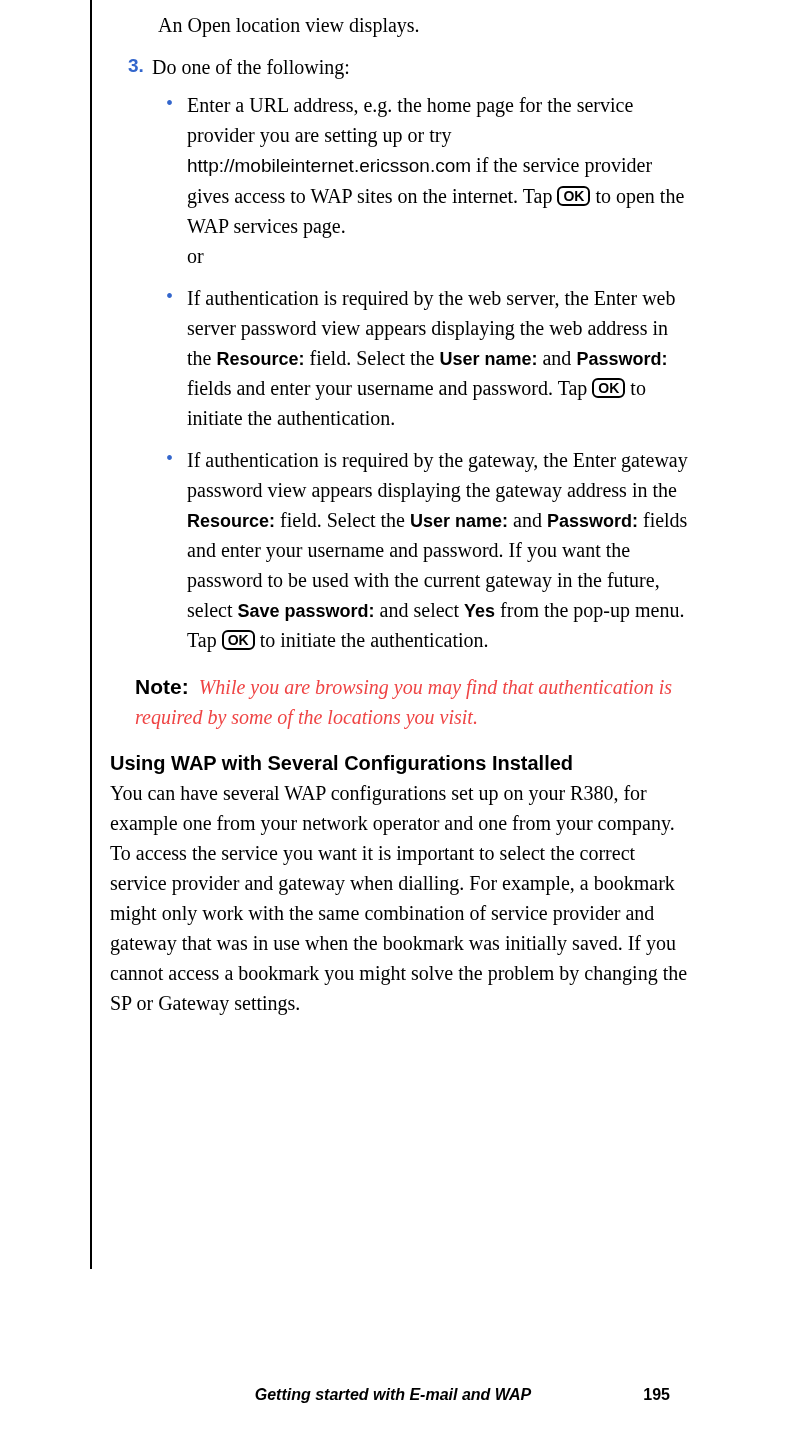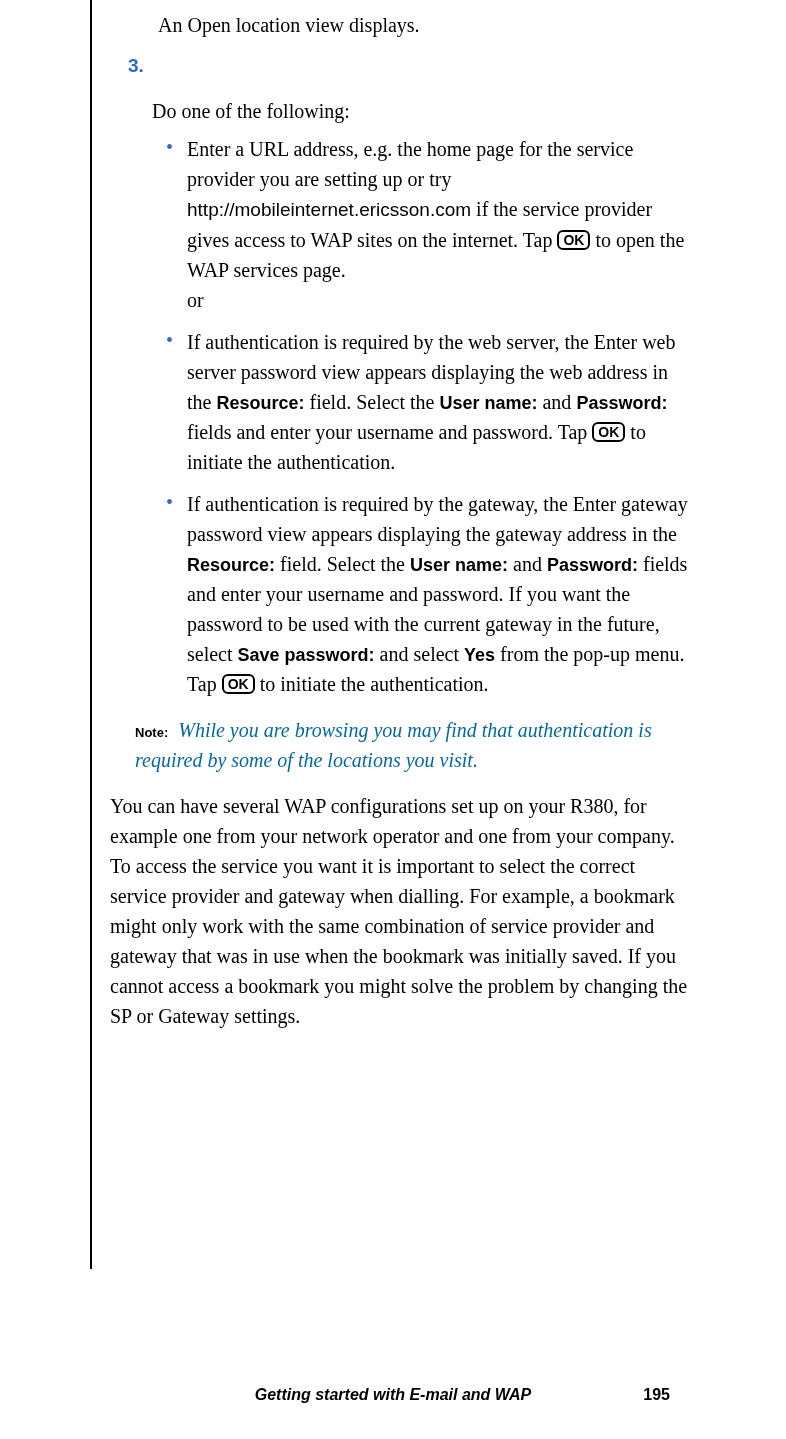--- a/index.html
+++ b/index.html
@@ -48,21 +48,20 @@
       display: inline-block;
       width: 24px;
     }
     .step-row {
       display: flex;
       margin-left: 18px;
       margin-bottom: 8px;
     }
     .step-text {
       flex: 1;
-      margin-top: 44px;
     }
     .bullet-list {
       margin-left: 56px;
     }
     .bullet-item {
       display: flex;
       margin-bottom: 12px;
     }
     .bullet-marker {
       color: #3366cc;
@@ -99,24 +98,24 @@
       text-align: center;
     }
     .note-block {
       margin-left: 25px;
       margin-top: 16px;
       margin-bottom: 16px;
     }
     .note-label {
       font-family: Arial, Helvetica, sans-serif;
       font-weight: bold;
-      font-size: 13px;
+      font-size: 21px;
     }
     .note-text {
-      color: #0369a1;
+      color: #ef4444;
       font-style: italic;
     }
     .section-heading {
       font-family: Arial, Helvetica, sans-serif;
       font-weight: bold;
       font-size: 20px;
       margin-left: 0;
       margin-top: 10px;
     }
     .section-body {
@@ -185,20 +184,21 @@
         </div>
       </div>
 
     </div>
 
     <div class="note-block">
       <span class="note-label">Note:</span>
       <span class="note-text">&nbsp;</span><span class="note-text">While you are browsing you may find that authentication is required by some of the locations you visit.</span>
     </div>
 
+    <div class="section-heading">Using WAP with Several Configurations Installed</div>
     <div class="section-body">You can have several WAP configurations set up on your R380, for example one from your network operator and one from your company. To access the service you want it is important to select the correct service provider and gateway when dialling. For example, a bookmark might only work with the same combination of service provider and gateway that was in use when the bookmark was initially saved. If you cannot access a bookmark you might solve the problem by changing the SP or Gateway settings.</div>
 
   </div>
 
   <div class="footer">
     <span class="footer-title">Getting started with E-mail and WAP</span>
     <span class="page-num">195</span>
   </div>
 </div>
 

